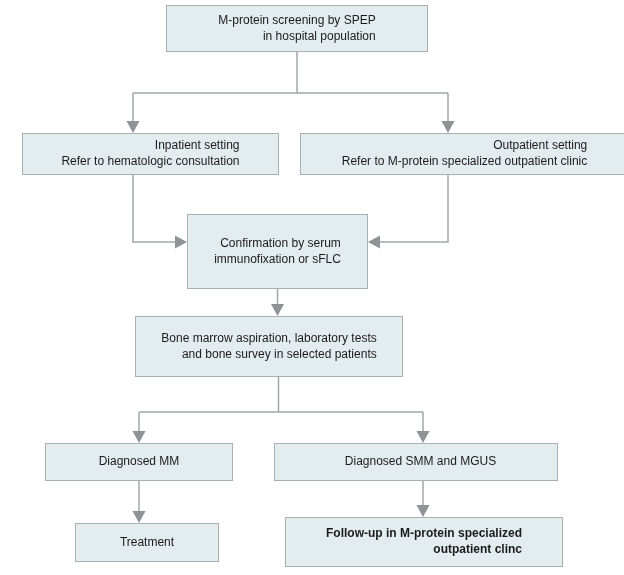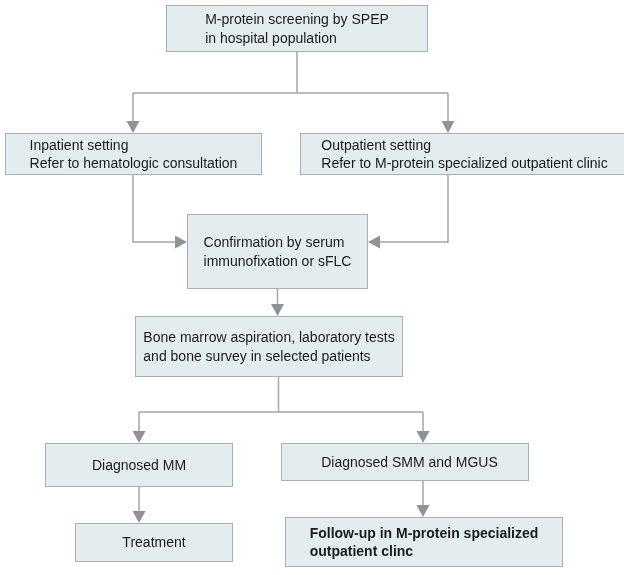--- a/index.html
+++ b/index.html
@@ -22,37 +22,37 @@
     width: 624px;
     height: 575px;
     pointer-events: none;
   }
   .node {
     position: absolute;
     box-sizing: border-box;
     background: #e3ecee;
     border: 1.5px solid #a9b0b3;
     color: #1b1b1b;
-    font-size: 14px;
+    font-size: 12px;
     line-height: 1.32;
     display: flex;
     align-items: center;
     justify-content: center;
-    text-align: left;
+    text-align: right;
     white-space: pre-line;
     padding: 2px 3px;
   }
   .n-screening   { left: 166px; top: 5px;   width: 262px; height: 47px; }
-  .n-inpatient   { left: 5px;   top: 133px; width: 257px; height: 42px; }
+  .n-inpatient   { left: 22px;   top: 133px; width: 257px; height: 42px; }
   .n-outpatient  { left: 300px; top: 133px; width: 329px; height: 42px; }
   .n-confirm     { left: 187px; top: 214px; width: 181px; height: 75px; }
   .n-workup      { left: 135px; top: 316px; width: 268px; height: 61px; }
-  .n-mm          { left: 45px;  top: 443px; width: 188px; height: 44px; }
-  .n-smm         { left: 281px; top: 443px; width: 248px; height: 38px; padding-left: 12px; }
-  .n-treatment   { left: 75px;  top: 523px; width: 158px; height: 39px; }
+  .n-mm          { left: 45px;  top: 443px; width: 188px; height: 38px; }
+  .n-smm         { left: 274px; top: 443px; width: 284px; height: 38px; padding-left: 12px; }
+  .n-treatment   { left: 75px;  top: 523px; width: 144px; height: 39px; }
   .n-followup    { left: 285px; top: 517px; width: 278px; height: 50px; font-weight: bold; }
   .cline {
     stroke: #a3a6a8;
     stroke-width: 1.5;
     fill: none;
   }
   .ahead {
     fill: #8f9396;
     stroke: none;
   }

